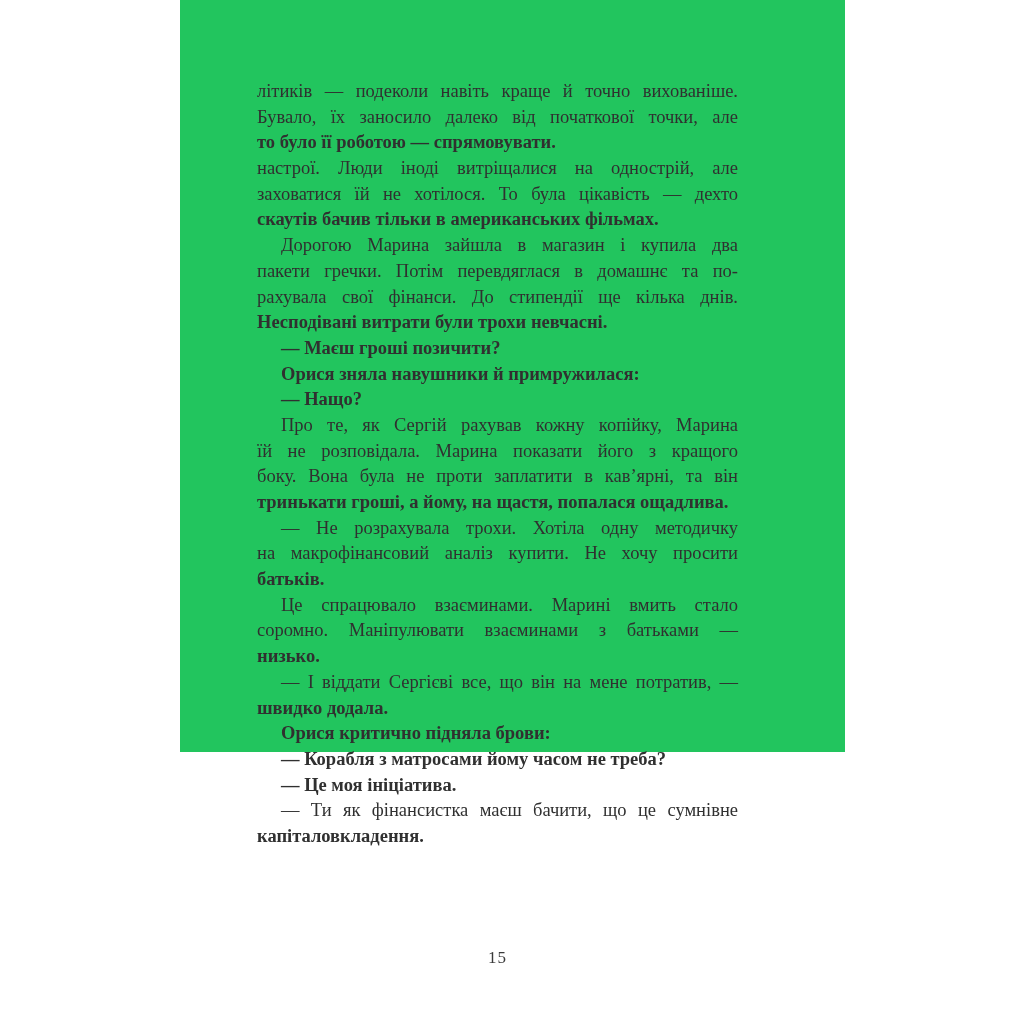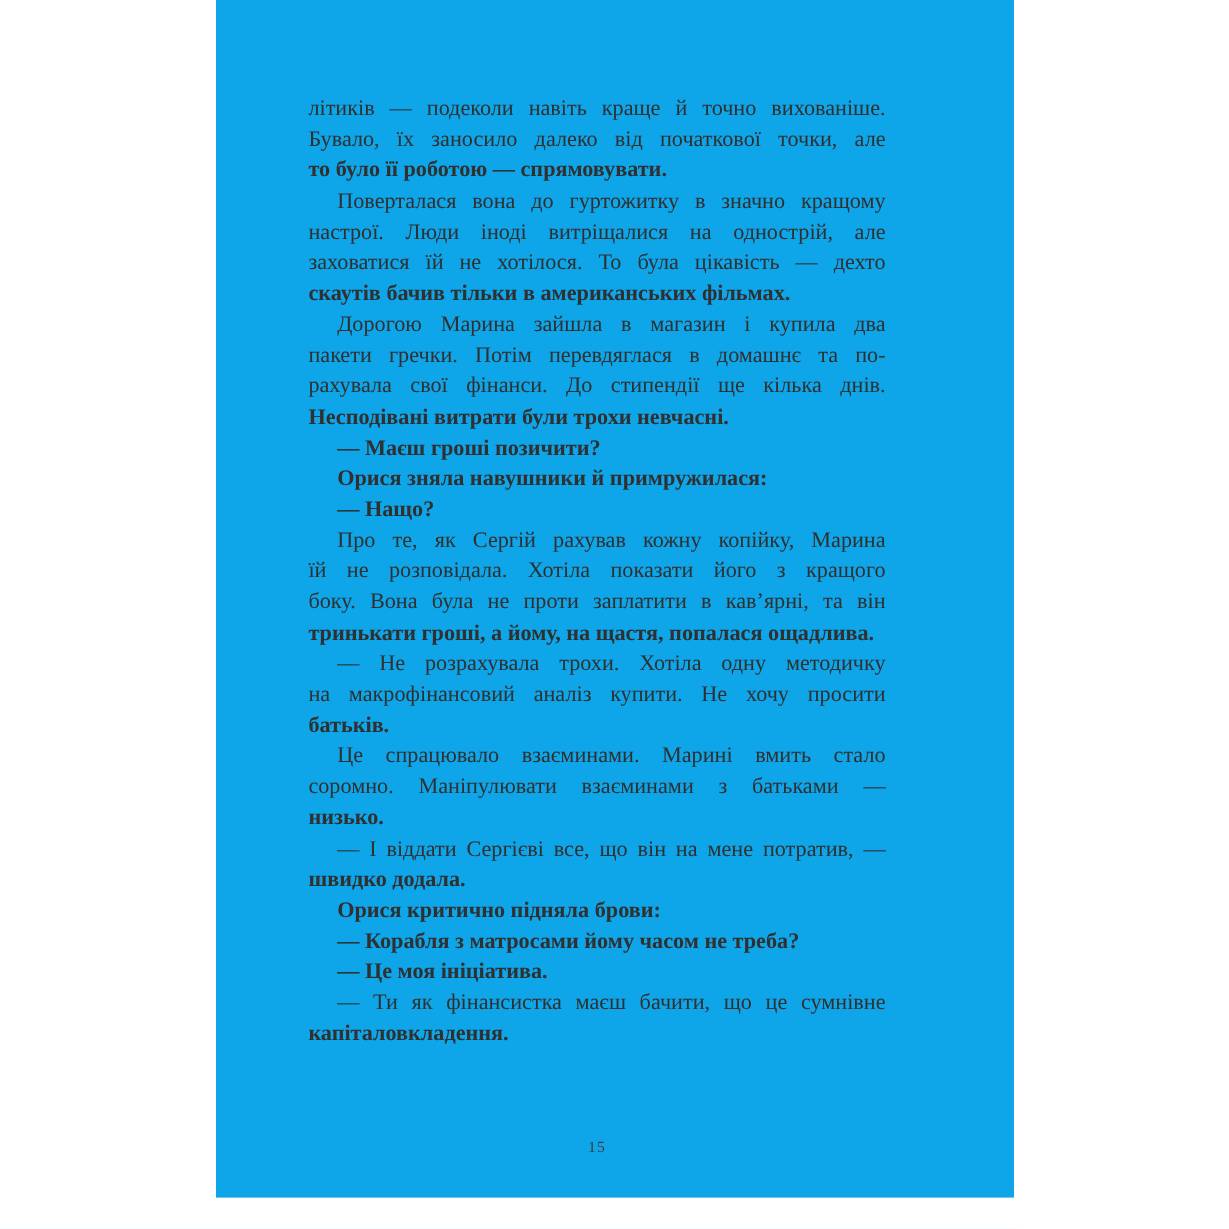--- a/index.html
+++ b/index.html
@@ -8,22 +8,22 @@
     width: 1024px;
     height: 1024px;
     background: #ffffff;
     overflow: hidden;
   }
   .page-scan {
     position: absolute;
     left: 180px;
     top: 0;
     width: 665px;
-    height: 998px;
-    background: #0ea5e9;
+    height: 752px;
+    background: #22c55e;
   }
   .text-block {
     position: absolute;
     left: 77px;
     top: 79px;
     width: 481px;
     font-family: "Liberation Serif", "DejaVu Serif", serif;
     font-size: 18.5px;
     line-height: 25.7px;
     color: #303030;
@@ -46,46 +46,45 @@
     padding-left: 24px;
     box-sizing: border-box;
   }
   .page-number {
     position: absolute;
     left: 77px;
     top: 948px;
     width: 481px;
     text-align: center;
     font-family: "Liberation Serif", "DejaVu Serif", serif;
-    font-size: 13px;
+    font-size: 17px;
     color: #3a3a3a;
     letter-spacing: 1px;
   }
 </style>
 </head>
 <body>
 
 <div class="page-scan">
   <div class="text-block" id="lines-container">
       <div class="line just">літиків — подеколи навіть краще й точно вихованіше.</div>
       <div class="line just">Бувало, їх заносило далеко від початкової точки, але</div>
       <div class="line left">то було її роботою — спрямовувати.</div>
-      <div class="line indent just">Поверталася вона до гуртожитку в значно кращому</div>
       <div class="line just">настрої. Люди іноді витріщалися на однострій, але</div>
       <div class="line just">заховатися їй не хотілося. То була цікавість — дехто</div>
       <div class="line left">скаутів бачив тільки в американських фільмах.</div>
       <div class="line indent just">Дорогою Марина зайшла в магазин і купила два</div>
       <div class="line just">пакети гречки. Потім перевдяглася в домашнє та по-</div>
       <div class="line just">рахувала свої фінанси. До стипендії ще кілька днів.</div>
       <div class="line left">Несподівані витрати були трохи невчасні.</div>
       <div class="line indent left">— Маєш гроші позичити?</div>
       <div class="line indent left">Орися зняла навушники й примружилася:</div>
       <div class="line indent left">— Нащо?</div>
       <div class="line indent just">Про те, як Сергій рахував кожну копійку, Марина</div>
-      <div class="line just">їй не розповідала. Хотіла показати його з кращого</div>
+      <div class="line just">їй не розповідала. Марина показати його з кращого</div>
       <div class="line just">боку. Вона була не проти заплатити в кав’ярні, та він</div>
       <div class="line left">тринькати гроші, а йому, на щастя, попалася ощадлива.</div>
       <div class="line indent just">— Не розрахувала трохи. Хотіла одну методичку</div>
       <div class="line just">на макрофінансовий аналіз купити. Не хочу просити</div>
       <div class="line left">батьків.</div>
       <div class="line indent just">Це спрацювало взаєминами. Марині вмить стало</div>
       <div class="line just">соромно. Маніпулювати взаєминами з батьками —</div>
       <div class="line left">низько.</div>
       <div class="line indent just">— І віддати Сергієві все, що він на мене потратив, —</div>
       <div class="line left">швидко додала.</div>

